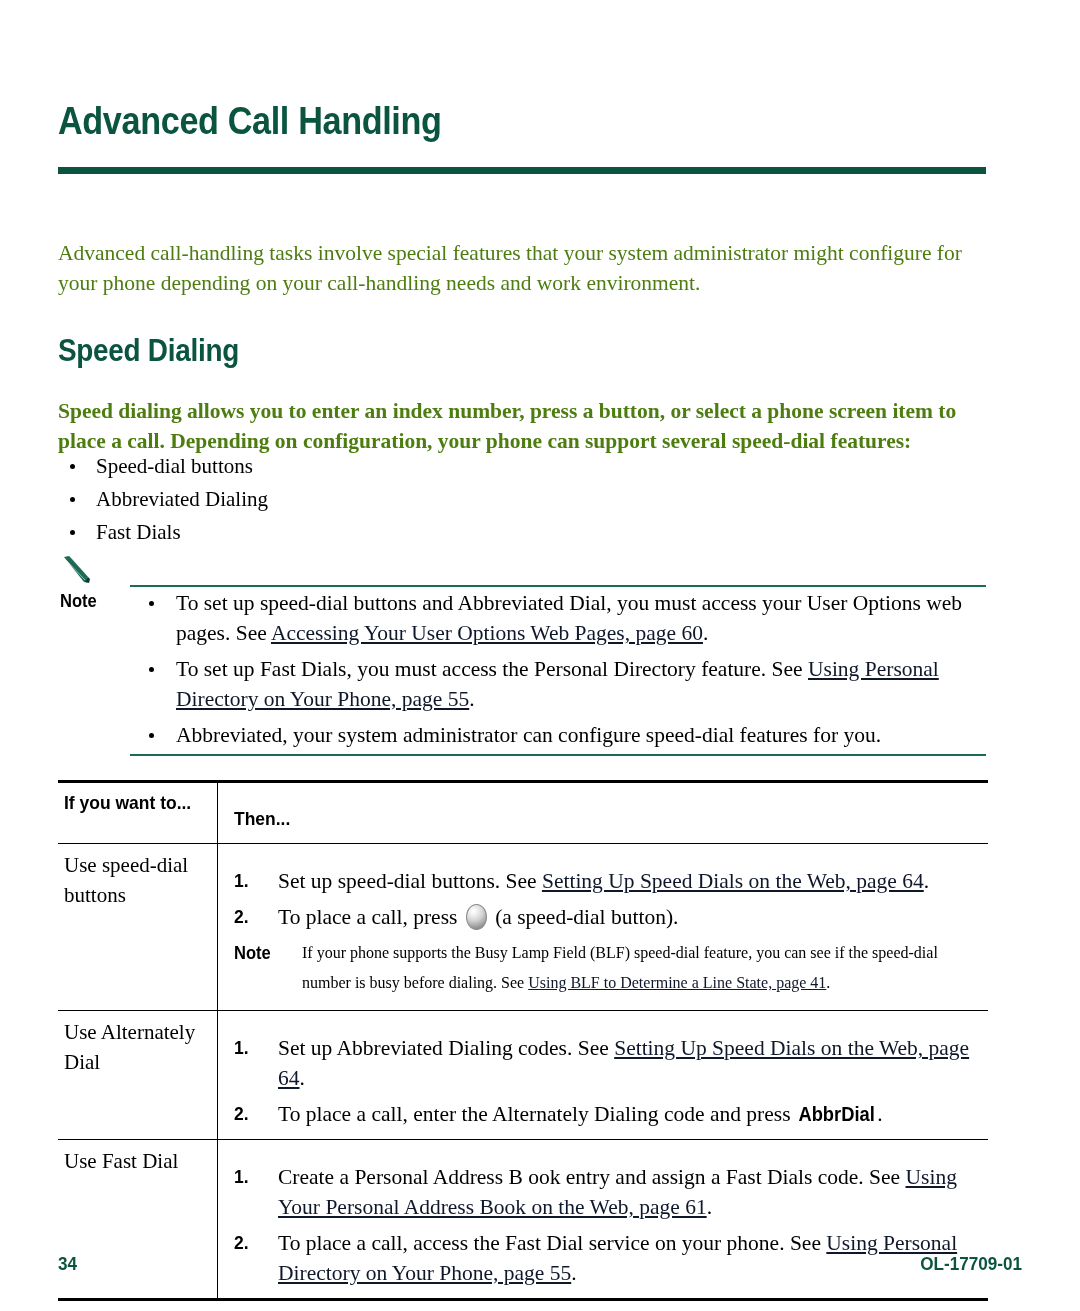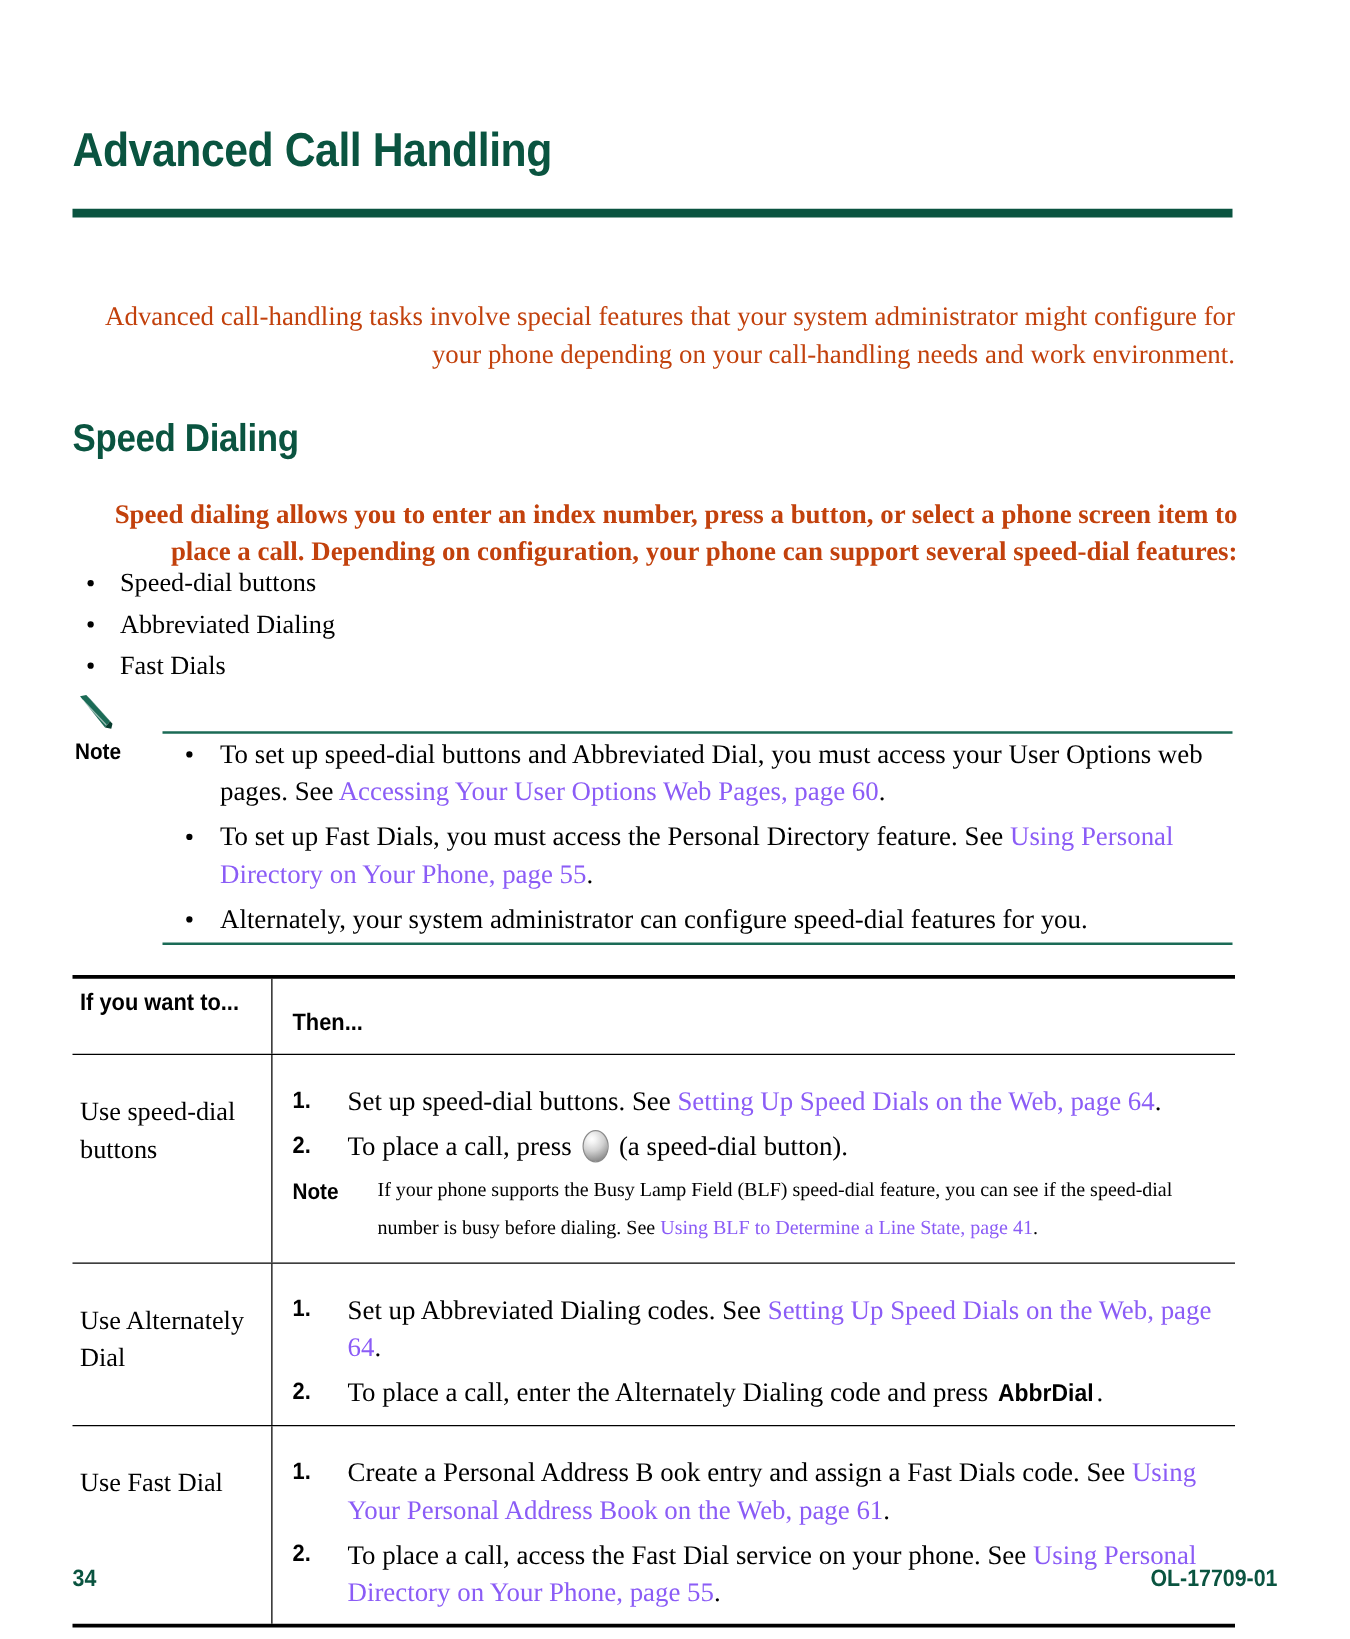--- a/index.html
+++ b/index.html
@@ -42,22 +42,21 @@
     width: 928px;
     height: 7px;
     background: #0A5440;
   }
 
   
   .body-para {
     position: absolute;
     font-size: 21.5px;
     line-height: 30px;
-    color: #c2410c;
-    text-align: right;
+    color: #4d7c0f;
   }
   #intro-para {
     left: 58px;
     top: 238px;
     width: 930px;
   }
 
   
   #section-heading {
     position: absolute;
@@ -211,21 +210,20 @@
     font-size: 19px;
     line-height: 28px;
     color: #000;
     transform: scaleX(0.92);
     transform-origin: left center;
     display: inline-block;
   }
   .cell-label {
     font-size: 21px;
     line-height: 30px;
-    margin-top: 24px;
   }
 
   .step {
     position: relative;
     margin-bottom: 6px;
   }
   .step:last-child { margin-bottom: 0; }
   .step .num {
     position: absolute;
     left: 0;
@@ -259,21 +257,22 @@
     transform: scaleX(0.92);
     transform-origin: left center;
   }
   .inner-note .inote-text {
     margin-left: 68px;
     font-size: 16px;
     line-height: 30px;
   }
 
   .xref {
-    color: #8b5cf6;
+    color: #0f172a;
+    text-decoration: underline;
   }
   .softkey {
     font-family: "Liberation Sans Narrow", "Liberation Sans", sans-serif;
     font-weight: bold;
     font-size: 19.5px;
     transform: scaleX(0.94);
     display: inline-block;
   }
 
   
@@ -356,21 +355,21 @@
       <div class="nrow">
         <span class="dot"></span>
         <div class="ntext"><span>To set up speed-dial buttons and Abbreviated Dial, you must access your User Options web pages. See </span><span class="xref">Accessing Your User Options Web Pages, page 60</span><span>.</span></div>
       </div>
       <div class="nrow">
         <span class="dot"></span>
         <div class="ntext"><span>To set up Fast Dials, you must access the Personal Directory feature. See </span><span class="xref">Using Personal Directory on Your Phone, page 55</span><span>.</span></div>
       </div>
       <div class="nrow">
         <span class="dot"></span>
-        <div class="ntext"><span>Alternately, your system administrator can configure speed-dial features for you.</span></div>
+        <div class="ntext"><span>Abbreviated, your system administrator can configure speed-dial features for you.</span></div>
       </div>
     </div>
 
     <div id="note-rule-bottom"></div>
   </div>
 
   <div id="proc-table">
 
     <div class="trow head">
       <div class="c1">

